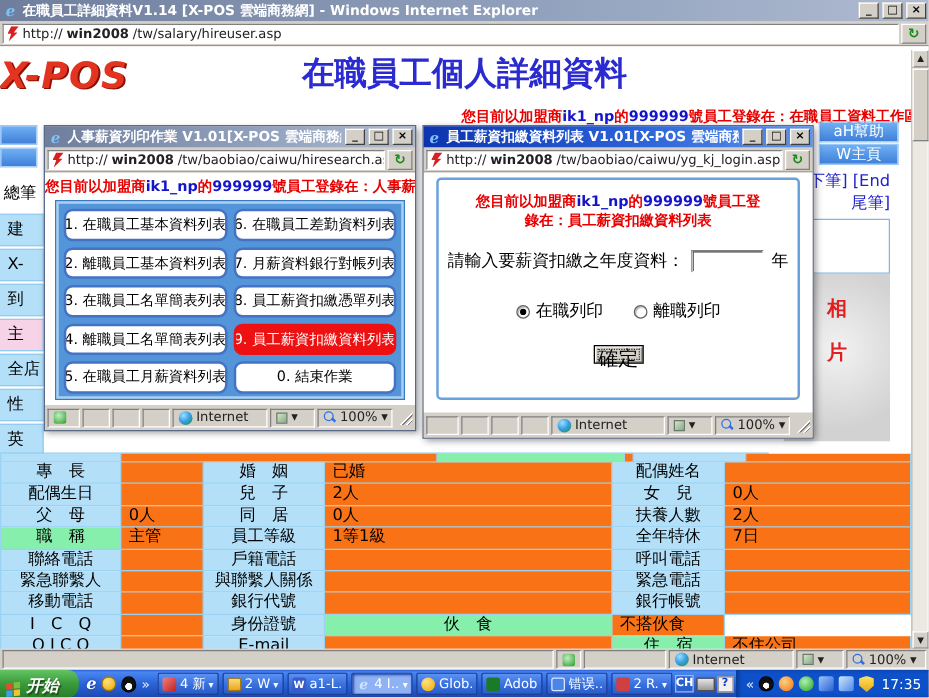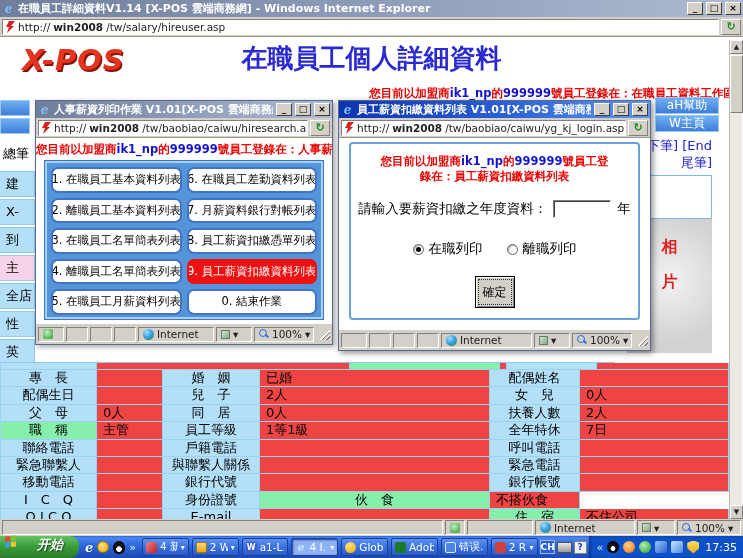--- a/index.html
+++ b/index.html
@@ -28,38 +28,38 @@
   .mag::before { content:""; position:absolute; left:0; top:0; width:6px; height:6px; border:1.5px solid #2a6fe8; border-radius:50%; }
   .mag::after { content:""; position:absolute; left:6px; top:6px; width:4px; height:1.5px; background:#2a6fe8; transform:rotate(45deg); }
   .grip { width:12px; height:12px; margin-left:2px; background:
       linear-gradient(135deg, transparent 0 58%, #fff 58% 64%, #808080 64% 70%, transparent 70% 76%, #fff 76% 82%, #808080 82% 88%, transparent 88%); }
   .greenchip { width:10px; height:10px; background:radial-gradient(circle at 40% 35%, #bff0bf, #2a9a2a); border-radius:2px; flex:0 0 auto; }
 
   
   #main-win { left:0; top:0; width:743px; height:536px; border:none; }
   #main-body { position:absolute; left:0; top:37px; width:743px; height:482px; background:#fff; overflow:hidden; }
   #main-status { position:absolute; left:0; top:519px; width:743px; height:17px; }
-  .logo { position:absolute; left:22px; top:6px; font-size:29px; font-weight:bold; font-style:italic; color:#e2341e; letter-spacing:1px; text-shadow:1.5px 1.5px 0 #8a1008; font-family:"DejaVu Sans", sans-serif; }
+  .logo { position:absolute; left:0; top:6px; font-size:29px; font-weight:bold; font-style:italic; color:#e2341e; letter-spacing:1px; text-shadow:1.5px 1.5px 0 #8a1008; font-family:"DejaVu Sans", sans-serif; }
   .page-title { position:absolute; left:130px; right:130px; top:4px; text-align:center; font-family:"DejaVu Serif", serif; font-weight:bold; font-size:26px; color:#2a2ad0; }
   .notice { font-size:11.5px; font-weight:bold; white-space:nowrap; }
   .notice .r { color:#e80000; } .notice .b { color:#1414cc; }
   #main-notice { position:absolute; right:8px; top:49px; }
   .bluebtn { position:absolute; background:linear-gradient(180deg,#6fb0f4,#3f7fd8); border:1px solid #9cc8f8; color:#fff; font-size:12px; display:flex; align-items:center; justify-content:center; }
   .pager { position:absolute; left:540px; width:172px; top:100px; text-align:right; color:#2222cc; font-size:13px; line-height:17px; white-space:nowrap; }
   .whitebox { position:absolute; left:627px; top:138px; width:85px; height:44px; background:#fff; border:1px solid #7fb8e8; }
   .photo { position:absolute; left:627px; top:182px; width:85px; height:134px; background:radial-gradient(circle at 50% 45%, #f2f2f2 0%, #d2d2d2 75%); display:flex; flex-direction:column; align-items:center; padding-top:18px; gap:14px; color:#e02020; font-size:16px; font-weight:bold; }
   #total-frag { position:absolute; left:3px; top:108px; font-size:13px; color:#000; }
   .fragcell { position:absolute; left:0; width:35px; height:26px; background:#b3e0f8; border:1px solid #93ccf0; border-left:none; font-size:13px; line-height:24px; padding-left:6px; overflow:hidden; white-space:nowrap; }
   .fragcell.pink { background:#f7d3e7; }
 
   
   #employee-table { position:absolute; left:0; top:325px; width:615px; border-top:1px solid #8fcaf0; }
   .trow { display:grid; grid-template-columns:97px 66px 97px 230px 90px 149px; height:17.4px; }
   .trow.sliver { grid-template-columns:97px 253px 150px 7px 90px 132px; height:7px; }
-  .tcell { border-right:1px solid #9ad2f2; border-bottom:1px solid #9ad2f2; font-size:13px; line-height:16px; overflow:hidden; white-space:nowrap; background:#ef4444; }
+  .tcell { border-right:1px solid #9ad2f2; border-bottom:1px solid #9ad2f2; font-size:13px; line-height:16px; overflow:hidden; white-space:nowrap; background:#f97316; }
   .tcell.tlabel { background:#b3e0f8; text-align:center; }
   .tcell.tvalue { padding-left:6px; }
   .tcell.pink { background:#86efac; }
   .trow > .tcell:first-child { border-left:1px solid #9ad2f2; }
 
   
   .vscroll { position:absolute; left:729px; top:3px; width:13px; height:479px; background:#ece9e2; border-left:1px solid #bab6ac; }
   .sc-btn { position:absolute; left:0; width:13px; height:14px; background:#d4d0c8; border:1px solid; border-color:#fff #808080 #808080 #fff; font-size:7px; line-height:12px; text-align:center; color:#222; }
   .sc-thumb { position:absolute; left:0; top:15px; width:13px; height:58px; background:#d4d0c8; border:1px solid; border-color:#fff #808080 #808080 #fff; }
 
@@ -74,25 +74,25 @@
   .pbtn { background:#fff; border:2px solid #4472c4; border-radius:7px; font-size:11.5px; color:#000; display:flex; align-items:center; justify-content:center; white-space:nowrap; overflow:hidden; cursor:pointer; }
   .pbtn.active { background:#ee1111; border-color:#ee1111; color:#fff; }
   .wh-box { margin:4px 10px; height:178px; border:2px solid #6aa0dc; border-radius:4px; padding-top:10px; }
   .wh-prompt { display:flex; align-items:center; justify-content:center; gap:6px; margin-top:16px; font-size:13.5px; color:#000; }
   .year-input { width:58px; height:18px; border:1px solid #808080; border-right-color:#fff; border-bottom-color:#fff; box-shadow:inset 1px 1px 0 #404040; background:#fff; font-size:12px; padding:0 3px; }
   .wh-radios { display:flex; align-items:center; justify-content:center; gap:24px; margin-top:22px; font-size:13.5px; }
   .radio-opt { display:flex; align-items:center; gap:5px; cursor:pointer; }
   .radio { width:11px; height:11px; border-radius:50%; border:1px solid #606060; background:#fff; box-shadow:inset 1px 1px 1px #b0b0b0; display:flex; align-items:center; justify-content:center; }
   .radio.checked::after { content:""; width:5px; height:5px; border-radius:50%; background:#000; }
   .confirm-row { display:flex; justify-content:center; margin-top:18px; }
-  .confirm-btn { min-width:40px; height:32px; background:#d4d0c8; border:1px solid #000; box-shadow:inset 1px 1px 0 #fff, inset -1px -1px 0 #808080; font-size:12px; outline:1px dotted #333; outline-offset:-4px; cursor:pointer; font-family:"DejaVu Sans", sans-serif; }
+  .confirm-btn { min-width:40px; height:15px; background:#d4d0c8; border:1px solid #000; box-shadow:inset 1px 1px 0 #fff, inset -1px -1px 0 #808080; font-size:16px; outline:1px dotted #333; outline-offset:-4px; cursor:pointer; font-family:"DejaVu Sans", sans-serif; }
 
   
   #taskbar { position:absolute; left:0; top:536px; width:743px; height:22px; background:linear-gradient(180deg,#2a64d8 0%,#4a86f0 8%,#2a64d8 50%,#1c48b0 100%); display:flex; align-items:center; gap:2px; z-index:50; }
-  .start-btn { height:22px; padding:0 16px 0 5px; background:linear-gradient(180deg,#62c462 0%,#3a9a3a 50%,#2a7d2a 100%); border-radius:0 9px 9px 0; display:flex; align-items:flex-start; gap:20px; color:#fff; font-size:13px; font-weight:bold; font-style:italic; text-shadow:1px 1px 1px #1a4a1a; cursor:pointer; flex:0 0 auto; }
+  .start-btn { height:22px; padding:0 16px 0 5px; background:linear-gradient(180deg,#62c462 0%,#3a9a3a 50%,#2a7d2a 100%); border-radius:0 9px 9px 0; display:flex; align-items:flex-end; gap:4px; color:#fff; font-size:13px; font-weight:bold; font-style:italic; text-shadow:1px 1px 1px #1a4a1a; cursor:pointer; flex:0 0 auto; }
   .flag { width:12px; height:12px; display:grid; grid-template-columns:5px 5px; grid-template-rows:5px 5px; gap:1px; transform:skewY(-6deg); }
   .flag i:nth-child(1){background:#e84a30;} .flag i:nth-child(2){background:#7ac143;}
   .flag i:nth-child(3){background:#3aa0e8;} .flag i:nth-child(4){background:#f8c030;}
   .qlaunch { display:flex; align-items:center; gap:4px; padding:0 4px; flex:0 0 auto; }
   .ql-e { color:#fff; font-family:"DejaVu Serif", serif; font-style:italic; font-weight:bold; font-size:13px; text-shadow:0 0 2px #0a2a8a; cursor:pointer; }
   .ql-smiley { width:12px; height:12px; border-radius:50%; background:radial-gradient(circle at 35% 30%, #ffe080, #f0a800); border:1px solid #a87800; cursor:pointer; }
   .ql-penguin { width:12px; height:13px; border-radius:50% 50% 45% 45%; background:radial-gradient(circle at 50% 65%, #fff 0 30%, #101010 34%); border:1px solid #000; cursor:pointer; }
   .chev { color:#e8f0ff; font-size:11px; cursor:pointer; }
   #task-buttons { display:flex; align-items:center; gap:3px; flex:1; overflow:hidden; }
   .task-btn { height:18px; flex:0 1 58px; min-width:0; background:linear-gradient(180deg,#5c92f2,#3a72e0 50%,#2a5cc8); border:1px solid #1c3f9a; border-radius:2px; display:flex; align-items:center; gap:3px; padding:0 3px; color:#fff; font-size:10.5px; cursor:pointer; }

